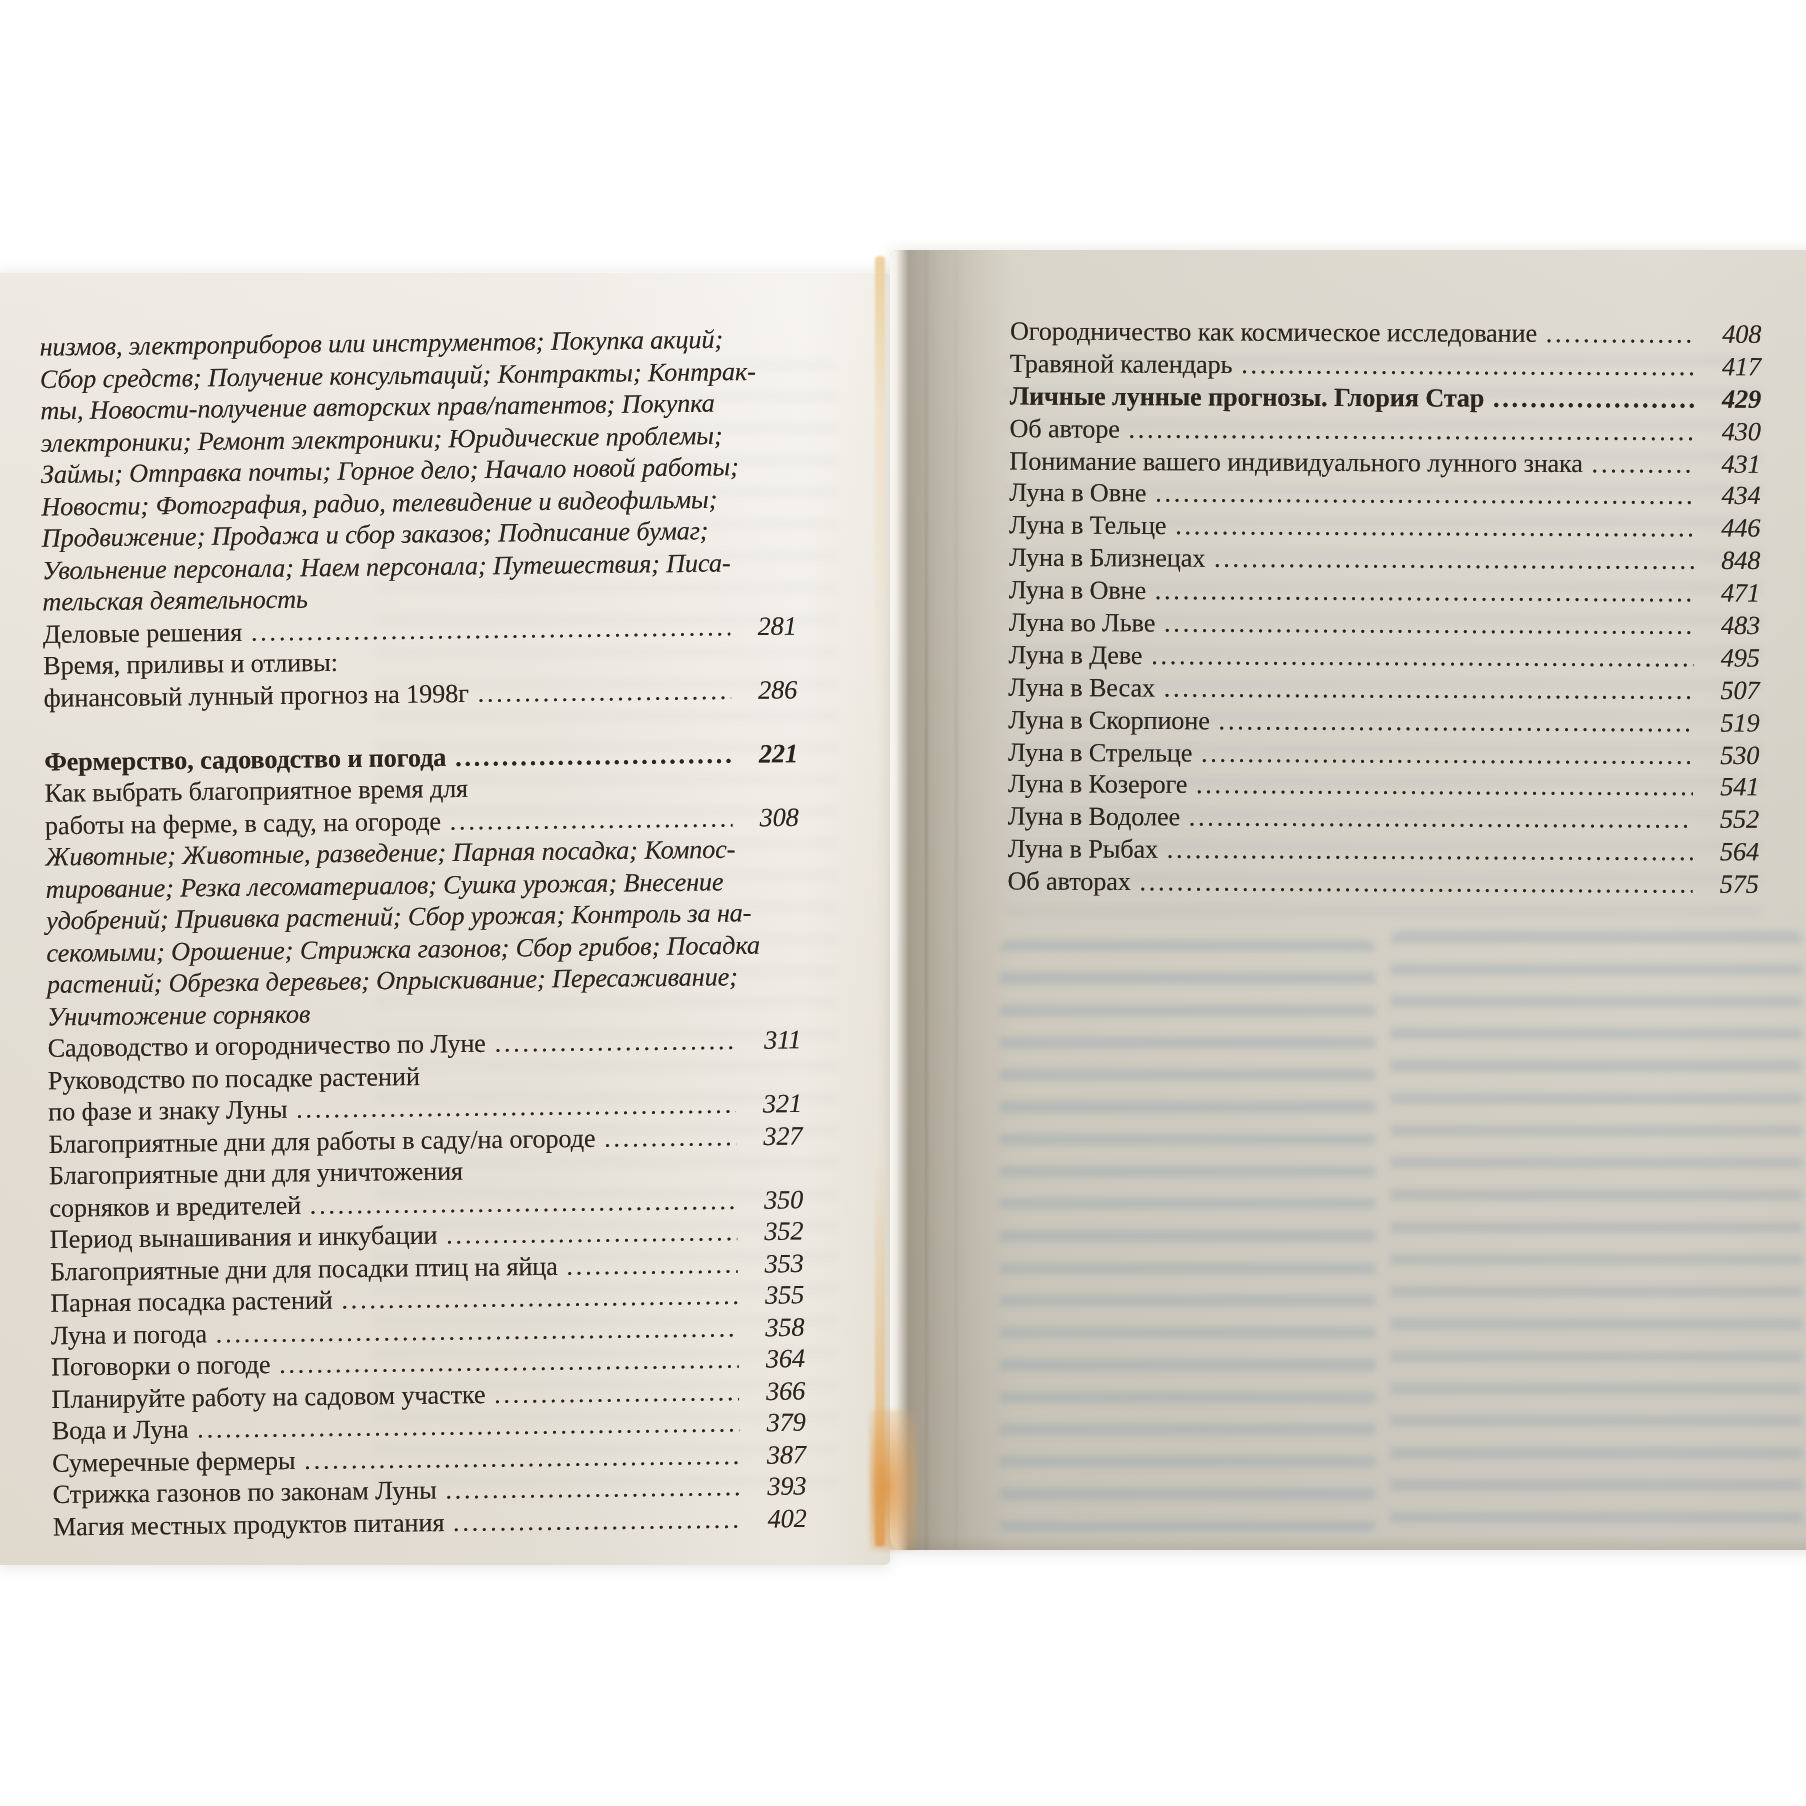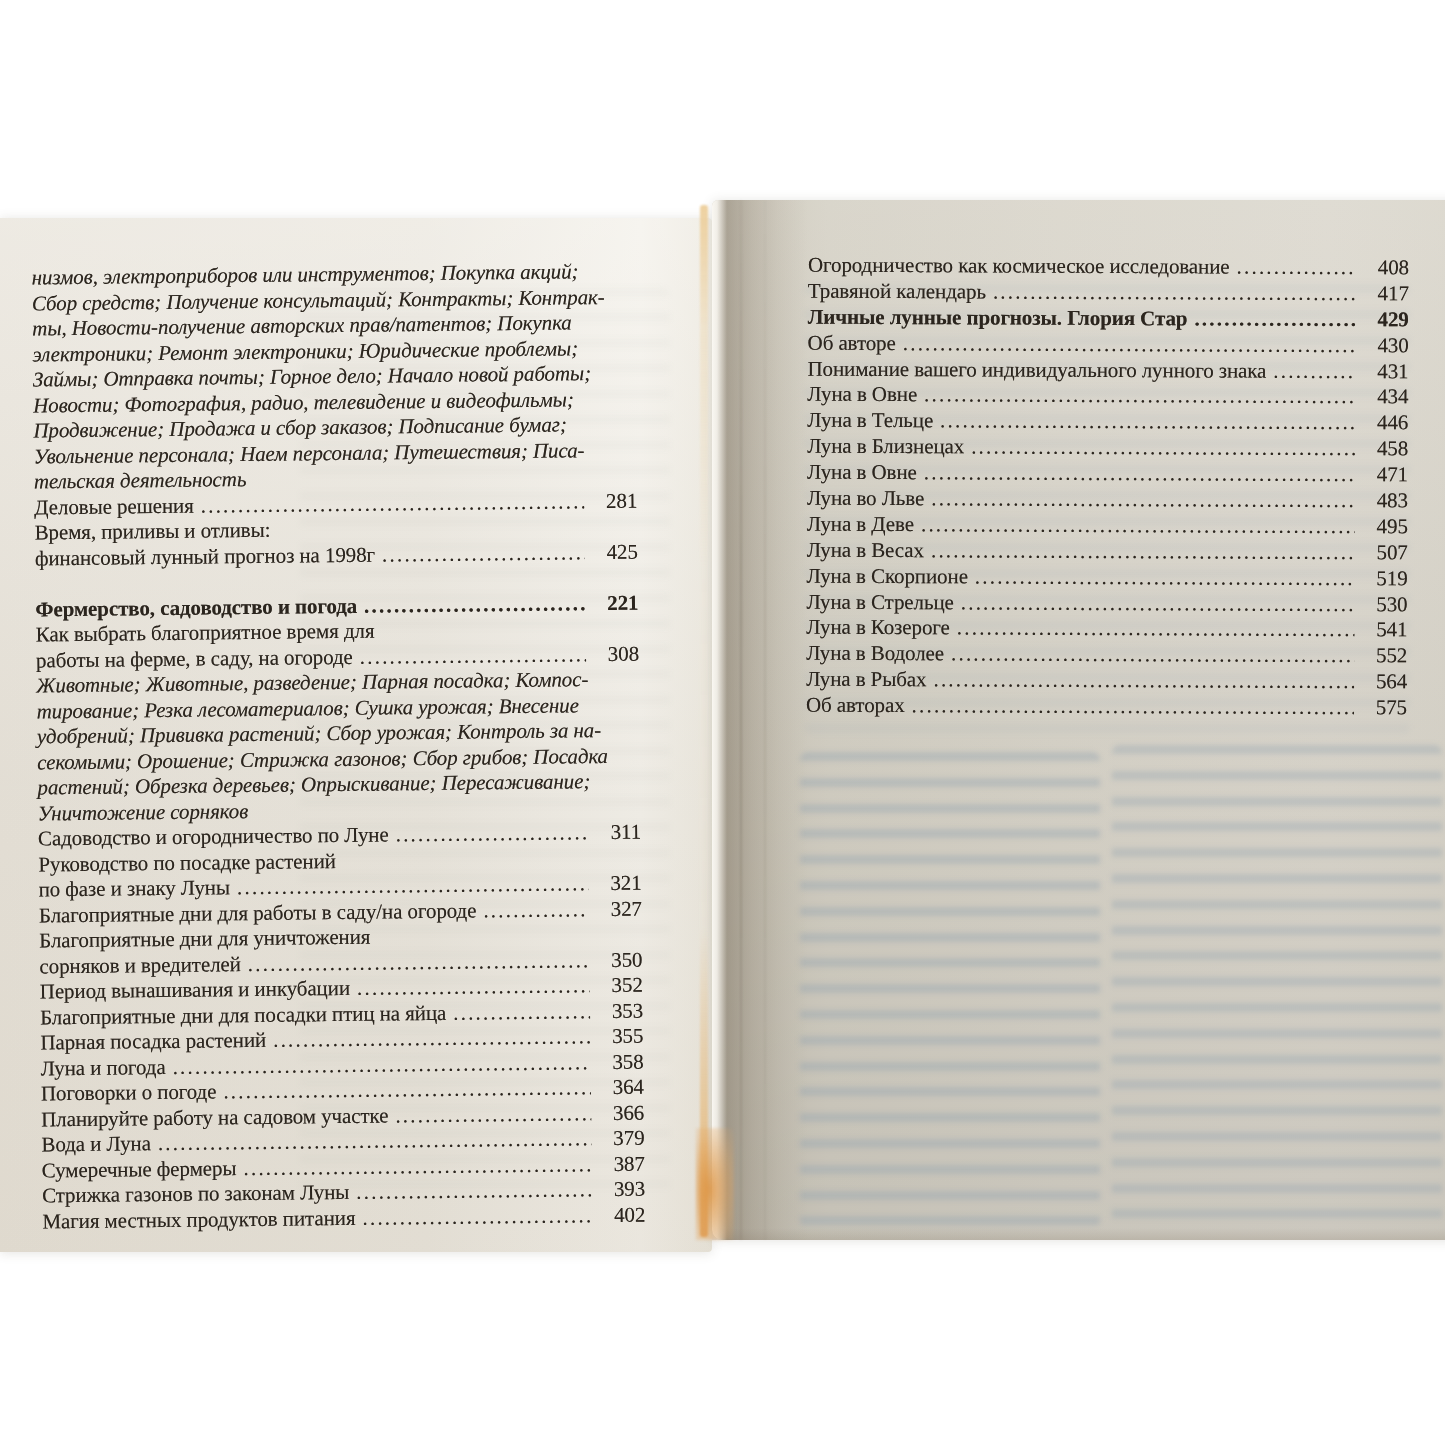--- a/index.html
+++ b/index.html
@@ -44,21 +44,21 @@
   .page.right .content{left:95px;top:54px;width:601px;transform:rotate(0.25deg);}
 
   .page.left  .iline,.page.left  .toc-row{line-height:25.5px;height:25.5px;}
   .page.right .toc-row{line-height:25.9px;height:25.9px;}
 
   .italic-block .iline{font-style:italic;white-space:nowrap;}
   .toc-row{display:flex;align-items:baseline;}
   .toc-title{flex:0 0 auto;white-space:nowrap;}
   .dots{flex:1 1 auto;overflow:hidden;white-space:nowrap;letter-spacing:2.2px;margin:0 7px;}
   .dots::after{content:"..........................................................................................................................................";}
-  .toc-num{flex:0 0 auto;min-width:46px;text-align:right;}
+  .toc-num{flex:0 0 auto;min-width:46px;text-align:right;font-style:italic;}
   .toc-row.no-num .dots,.toc-row.no-num .toc-num{visibility:hidden;}
   .toc-row.spacer{height:36px;visibility:hidden;}
   .toc-row.bold{font-weight:bold;}
 
   
   .ghost{position:absolute;pointer-events:none;z-index:2;border-radius:8px;}
   .g-col1{left:88px;top:552px;width:300px;height:476px;filter:blur(2.5px);
     background:repeating-linear-gradient(to bottom, rgba(146,162,175,0.38) 0 9px, rgba(146,162,175,0) 9px 25.8px);}
   .g-col2{left:400px;top:545px;width:330px;height:488px;filter:blur(2.5px);
     background:repeating-linear-gradient(to bottom, rgba(146,162,175,0.34) 0 9px, rgba(146,162,175,0) 9px 25.8px);}
@@ -110,21 +110,21 @@
           <span class="toc-num">281</span>
         </div>
           <div class="toc-row no-num">
           <span class="toc-title">Время, приливы и отливы:</span>
           <span class="dots"></span>
           <span class="toc-num"></span>
         </div>
           <div class="toc-row">
           <span class="toc-title">финансовый лунный прогноз на 1998г</span>
           <span class="dots"></span>
-          <span class="toc-num">425</span>
+          <span class="toc-num">286</span>
         </div>
           <div class="toc-row no-num spacer">
           <span class="toc-title"></span>
           <span class="dots"></span>
           <span class="toc-num"></span>
         </div>
           <div class="toc-row bold">
           <span class="toc-title">Фермерство, садоводство и погода</span>
           <span class="dots"></span>
           <span class="toc-num">221</span>
@@ -279,21 +279,21 @@
           <span class="toc-num">434</span>
         </div>
           <div class="toc-row">
           <span class="toc-title">Луна в Тельце</span>
           <span class="dots"></span>
           <span class="toc-num">446</span>
         </div>
           <div class="toc-row">
           <span class="toc-title">Луна в Близнецах</span>
           <span class="dots"></span>
-          <span class="toc-num">458</span>
+          <span class="toc-num">848</span>
         </div>
           <div class="toc-row">
           <span class="toc-title">Луна в Овне</span>
           <span class="dots"></span>
           <span class="toc-num">471</span>
         </div>
           <div class="toc-row">
           <span class="toc-title">Луна во Льве</span>
           <span class="dots"></span>
           <span class="toc-num">483</span>

